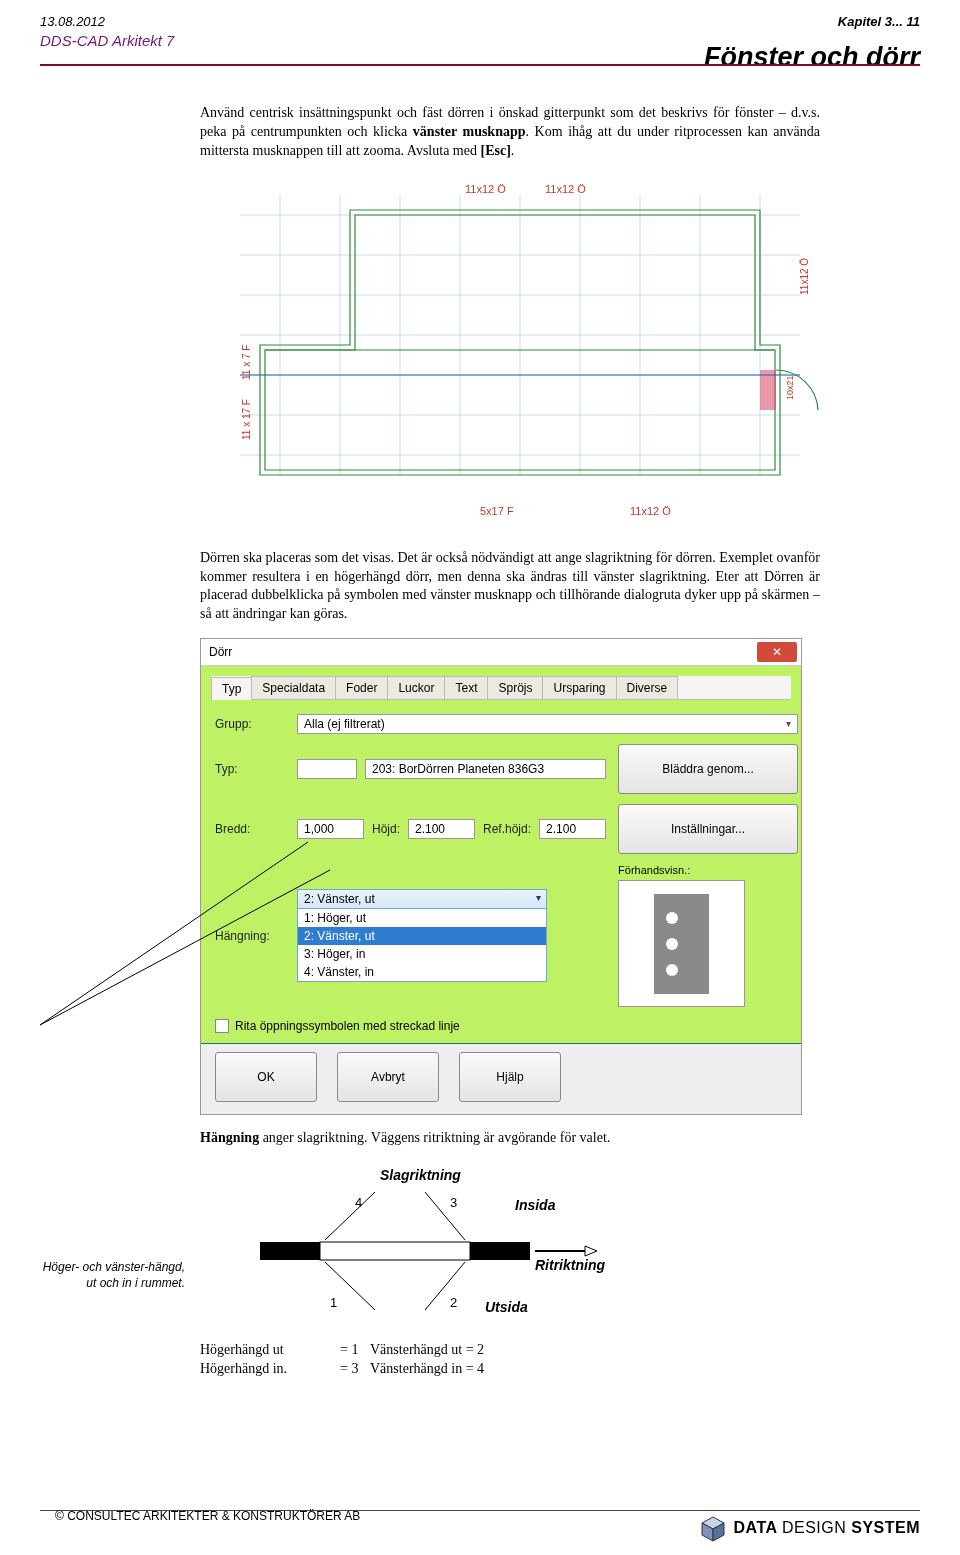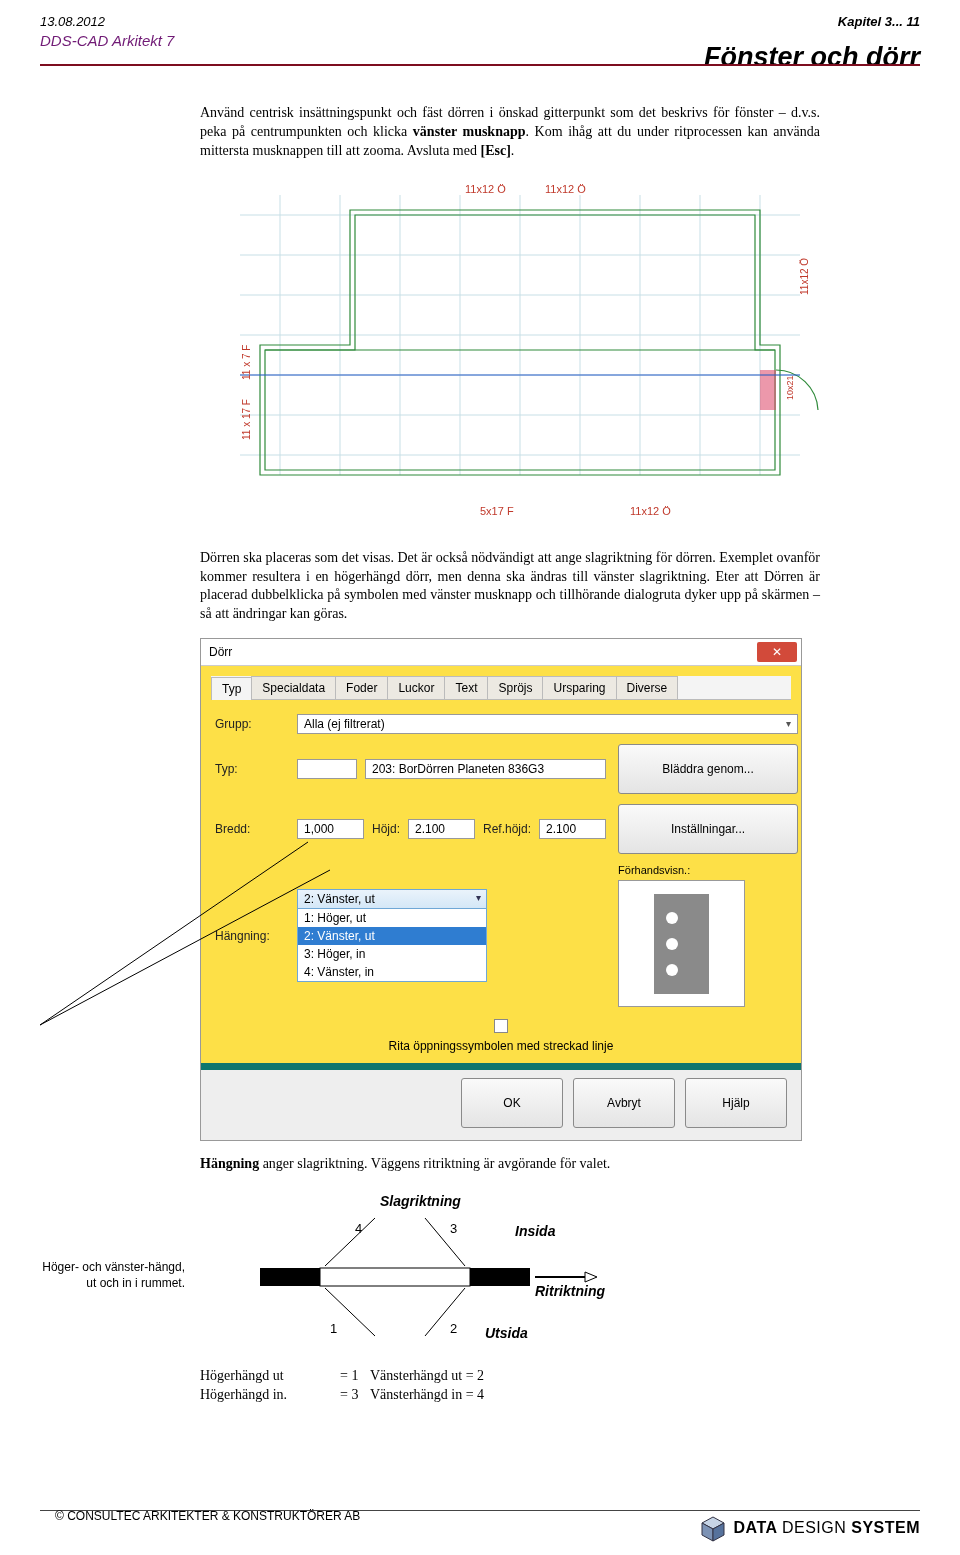--- a/index.html
+++ b/index.html
@@ -9,21 +9,21 @@
   .hdr-right-top{position:absolute;right:40px;top:14px;font-size:13px;font-style:italic;font-weight:600;}
   .hdr-right-bot{position:absolute;right:40px;top:42px;font-size:27px;font-style:italic;font-weight:600;}
   .hdr-rule{position:absolute;left:40px;right:40px;top:64px;border-top:2px solid #7d0d1f;}
   .body{position:absolute;left:200px;top:90px;width:620px;}
   .para{font-family:Georgia,"Times New Roman",serif;font-size:14px;line-height:1.35;text-align:justify;}
   .fig{margin-top:14px;margin-bottom:10px;}
   
   .plan{width:620px;height:360px;position:relative;}
   .plan svg{width:100%;height:100%;}
   
-  .dlg{margin-top:12px;width:600px;border:1px solid #999;background:#fde047;position:relative;font-size:12px;}
+  .dlg{margin-top:12px;width:600px;border:1px solid #999;background:#bef264;position:relative;font-size:12px;}
   .dlg-titlebar{height:26px;background:#fff;border-bottom:1px solid #ccc;display:flex;align-items:center;padding-left:8px;}
   .dlg-titlebar .close{margin-left:auto;width:40px;height:20px;margin-right:4px;background:#d24a3a;border-radius:2px;display:flex;align-items:center;justify-content:center;color:#fff;}
   .tabs{display:flex;gap:0;border-bottom:1px solid #bbb;background:#f4f4f4;margin:10px 10px 0 10px;}
   .tab{padding:4px 10px;border:1px solid #bbb;border-bottom:none;background:#ece9e2;margin-right:-1px;white-space:nowrap;}
   .tab.active{background:#f4f4f4;position:relative;top:1px;}
   .form{padding:14px 14px 8px 14px;display:grid;grid-template-columns:70px 1fr 180px;gap:10px 12px;align-items:center;}
   .lbl{color:#222;}
   .inp{height:20px;border:1px solid #999;background:#fff;padding:2px 6px;display:flex;align-items:center;box-sizing:border-box;}
   .combo{position:relative;}
   .combo::after{content:"▾";position:absolute;right:6px;top:3px;font-size:10px;color:#555;}
@@ -34,29 +34,29 @@
   .ddselected{height:20px;border:1px solid #6fa7d6;background:linear-gradient(#eaf3fb,#d4e7f7);padding:2px 6px;box-sizing:border-box;}
   .ddselected::after{content:"▾";position:absolute;right:6px;top:3px;font-size:10px;color:#335;}
   .ddlist{border:1px solid #6fa7d6;background:#fff;margin-top:-1px;}
   .ddopt{padding:2px 6px;}
   .ddopt.sel{background:#2f7dd1;color:#fff;}
   .preview-lbl{font-size:11px;margin-bottom:4px;}
   .preview{width:125px;height:125px;background:#fff;border:1px solid #999;display:flex;align-items:center;justify-content:center;margin-top:4px;}
   .door-prev{width:55px;height:100px;background:#8a8a8a;position:relative;}
   .door-prev .dot{position:absolute;left:12px;width:12px;height:12px;background:#fff;border-radius:50%;}
   .door-prev .d1{top:18px;} .door-prev .d2{top:44px;} .door-prev .d3{top:70px;}
-  .checkbox-row{padding:4px 14px 10px 14px;display:flex;align-items:center;gap:6px;flex-direction:column;}
+  .checkbox-row{padding:4px 14px 10px 14px;display:flex;align-items:center;gap:6px;}
   .chk{width:12px;height:12px;border:1px solid #888;background:#fff;}
-  .dlg-footer{padding:8px 14px 12px 14px;display:flex;justify-content:flex-end;gap:10px;background:#eee;border-top:7px solid #0f766e;}
+  .dlg-footer{padding:8px 14px 12px 14px;display:flex;justify-content:flex-start;gap:20px;background:#eee;border-top:1px solid #0f766e;}
   .pointer-line{position:absolute;pointer-events:none;}
   
   .slag{width:400px;height:170px;position:relative;margin-left:25px;}
   .slag svg{width:100%;height:100%;}
   
-  .mnote{position:absolute;left:40px;width:145px;font-size:12px;text-align:right;line-height:1.3;}
+  .mnote{position:absolute;left:40px;width:145px;font-size:12px;font-style:italic;text-align:right;line-height:1.3;}
   
   .ftr-rule{position:absolute;left:40px;right:40px;bottom:44px;border-top:1px solid #444;}
   .ftr-left{position:absolute;left:55px;bottom:32px;font-size:12px;}
   .ftr-right{position:absolute;right:40px;bottom:12px;text-align:right;}
   .dds-logo{font-size:16px;font-weight:600;letter-spacing:0.5px;}
   .dds-logo .light{font-weight:400;}
   .cube{width:28px;height:28px;display:inline-block;vertical-align:middle;margin-right:6px;}
   .tbl{font-family:Georgia,serif;font-size:14px;margin-left:0;margin-top:8px;display:grid;grid-template-columns:140px 30px 180px;row-gap:3px;}
 </style>
 </head>
@@ -154,21 +154,21 @@
         <div class="row3">
           <div class="inp">1,000</div>
           <div class="lbl">Höjd:</div>
           <div class="inp">2.100</div>
           <div class="lbl">Ref.höjd:</div>
           <div class="inp">2.100</div>
         </div>
         <div class="btn">Inställningar...</div>
 
         <div class="lbl">Hängning:</div>
-        <div class="dropdown" style="width:190px">
+        <div class="dropdown" style="width:250px">
           <div class="ddselected">2: Vänster, ut</div>
           <div class="ddlist">
             <div class="ddopt">1: Höger, ut</div>
             <div class="ddopt sel">2: Vänster, ut</div>
             <div class="ddopt">3: Höger, in</div>
             <div class="ddopt">4: Vänster, in</div>
           </div>
         </div>
         <div>
           <div class="preview-lbl">Förhandsvisn.:</div>

